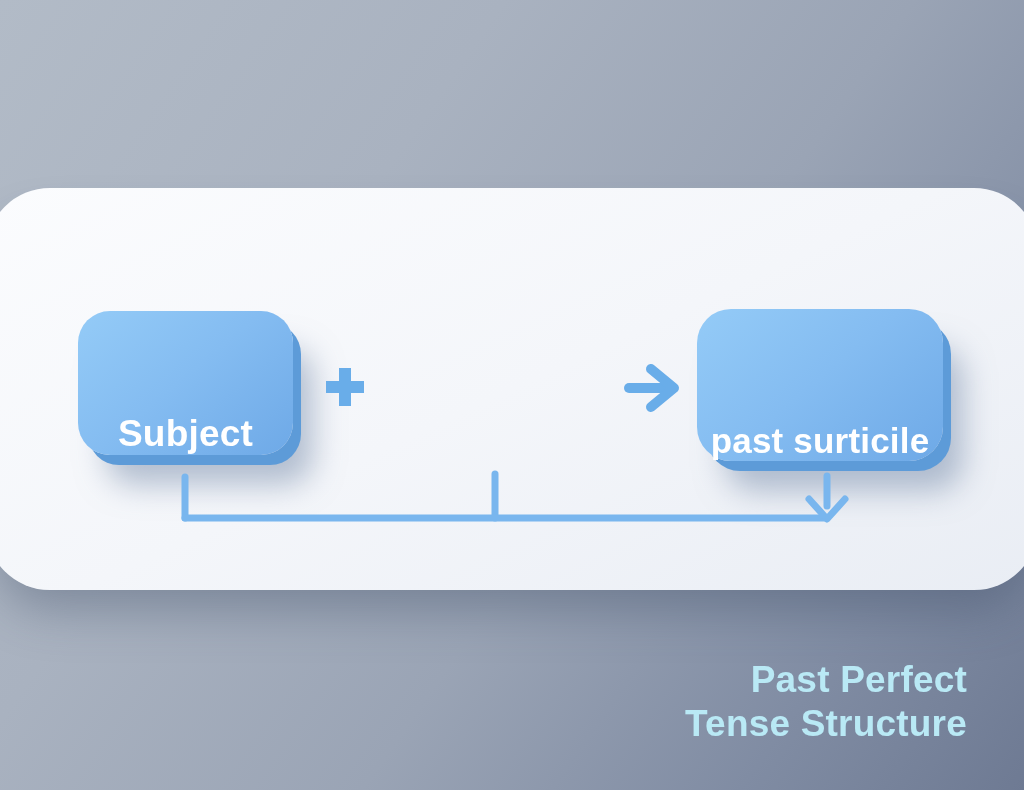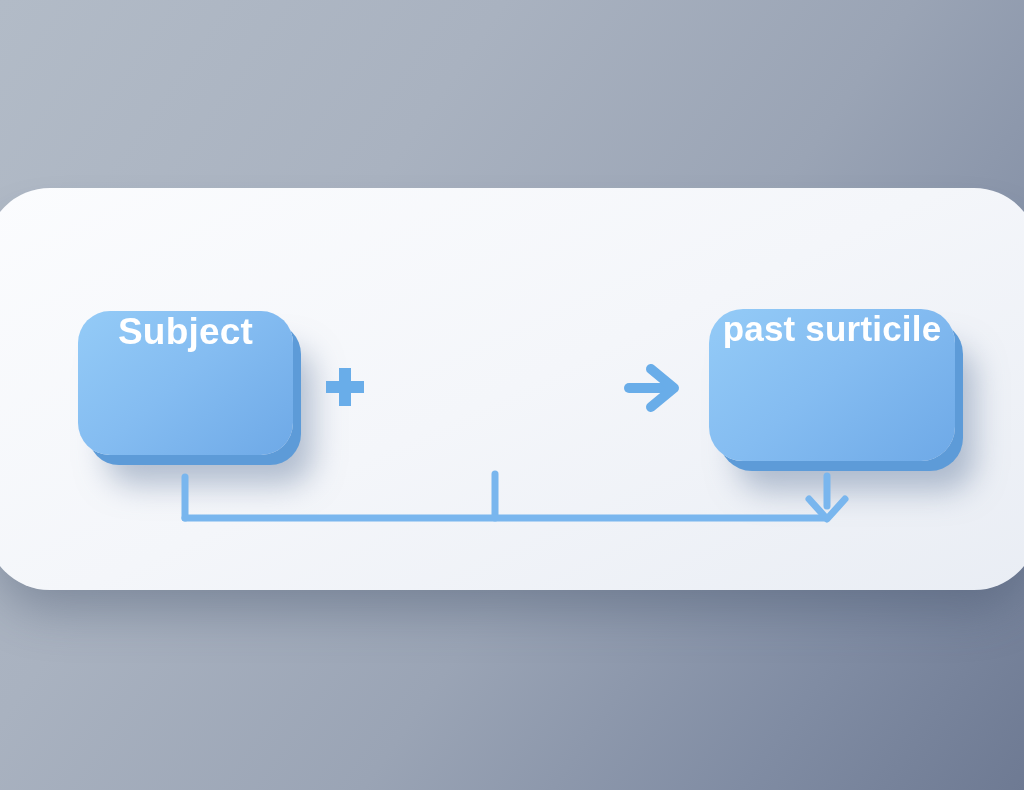--- a/index.html
+++ b/index.html
@@ -23,33 +23,33 @@
     top: 188px;
     width: 1052px;
     height: 402px;
     border-radius: 64px;
     background: linear-gradient(155deg, #fbfcfe 0%, #f4f6fa 50%, #e9edf4 100%);
     box-shadow: 0 30px 50px -12px rgba(58, 72, 98, 0.40);
   }
   .flow-box {
     position: absolute;
     display: flex;
-    align-items: flex-start;
+    align-items: flex-end;
     justify-content: center;
     background: linear-gradient(140deg, #94cbf7 0%, #84bcf1 48%, #6ea9e7 100%);
     border-radius: 32px;
     box-shadow: 9px 11px 0 -1px #5d9bd8,
                 24px 34px 30px -4px rgba(112, 133, 165, 0.50);
     color: #ffffff;
     font-weight: bold;
     letter-spacing: 0.2px;
   }
   .box-1 { left: 78px;  top: 311px; width: 215px; height: 144px; font-size: 37px; }
   .box-2 { left: 390px; top: 311px; width: 210px; height: 144px; font-size: 37px; }
-  .box-3 { left: 697px; top: 309px; width: 246px; height: 152px; font-size: 35px; border-radius: 34px; margin-left: 12px; }
+  .box-3 { left: 697px; top: 309px; width: 246px; height: 152px; font-size: 35px; border-radius: 34px; }
   .overlay-svg {
     position: absolute;
     left: 0;
     top: 0;
     width: 1024px;
     height: 790px;
     pointer-events: none;
   }
   .caption {
     position: absolute;
@@ -96,14 +96,18 @@
       <line x1="185" y1="477" x2="185" y2="518"></line>
       <line x1="495" y1="474" x2="495" y2="518"></line>
       <line x1="185" y1="518" x2="826" y2="518"></line>
       <g aria-label="↓">
         <line x1="827" y1="476" x2="827" y2="506"></line>
         <polyline points="809,499 827,519 845,499"></polyline>
       </g>
     </g>
   </svg>
 
+  <div class="caption">
+    <span class="cap-line">Past Perfect</span>
+    <span class="cap-line">Tense Structure</span>
+  </div>
 
 </div>
 
 </body></html>

